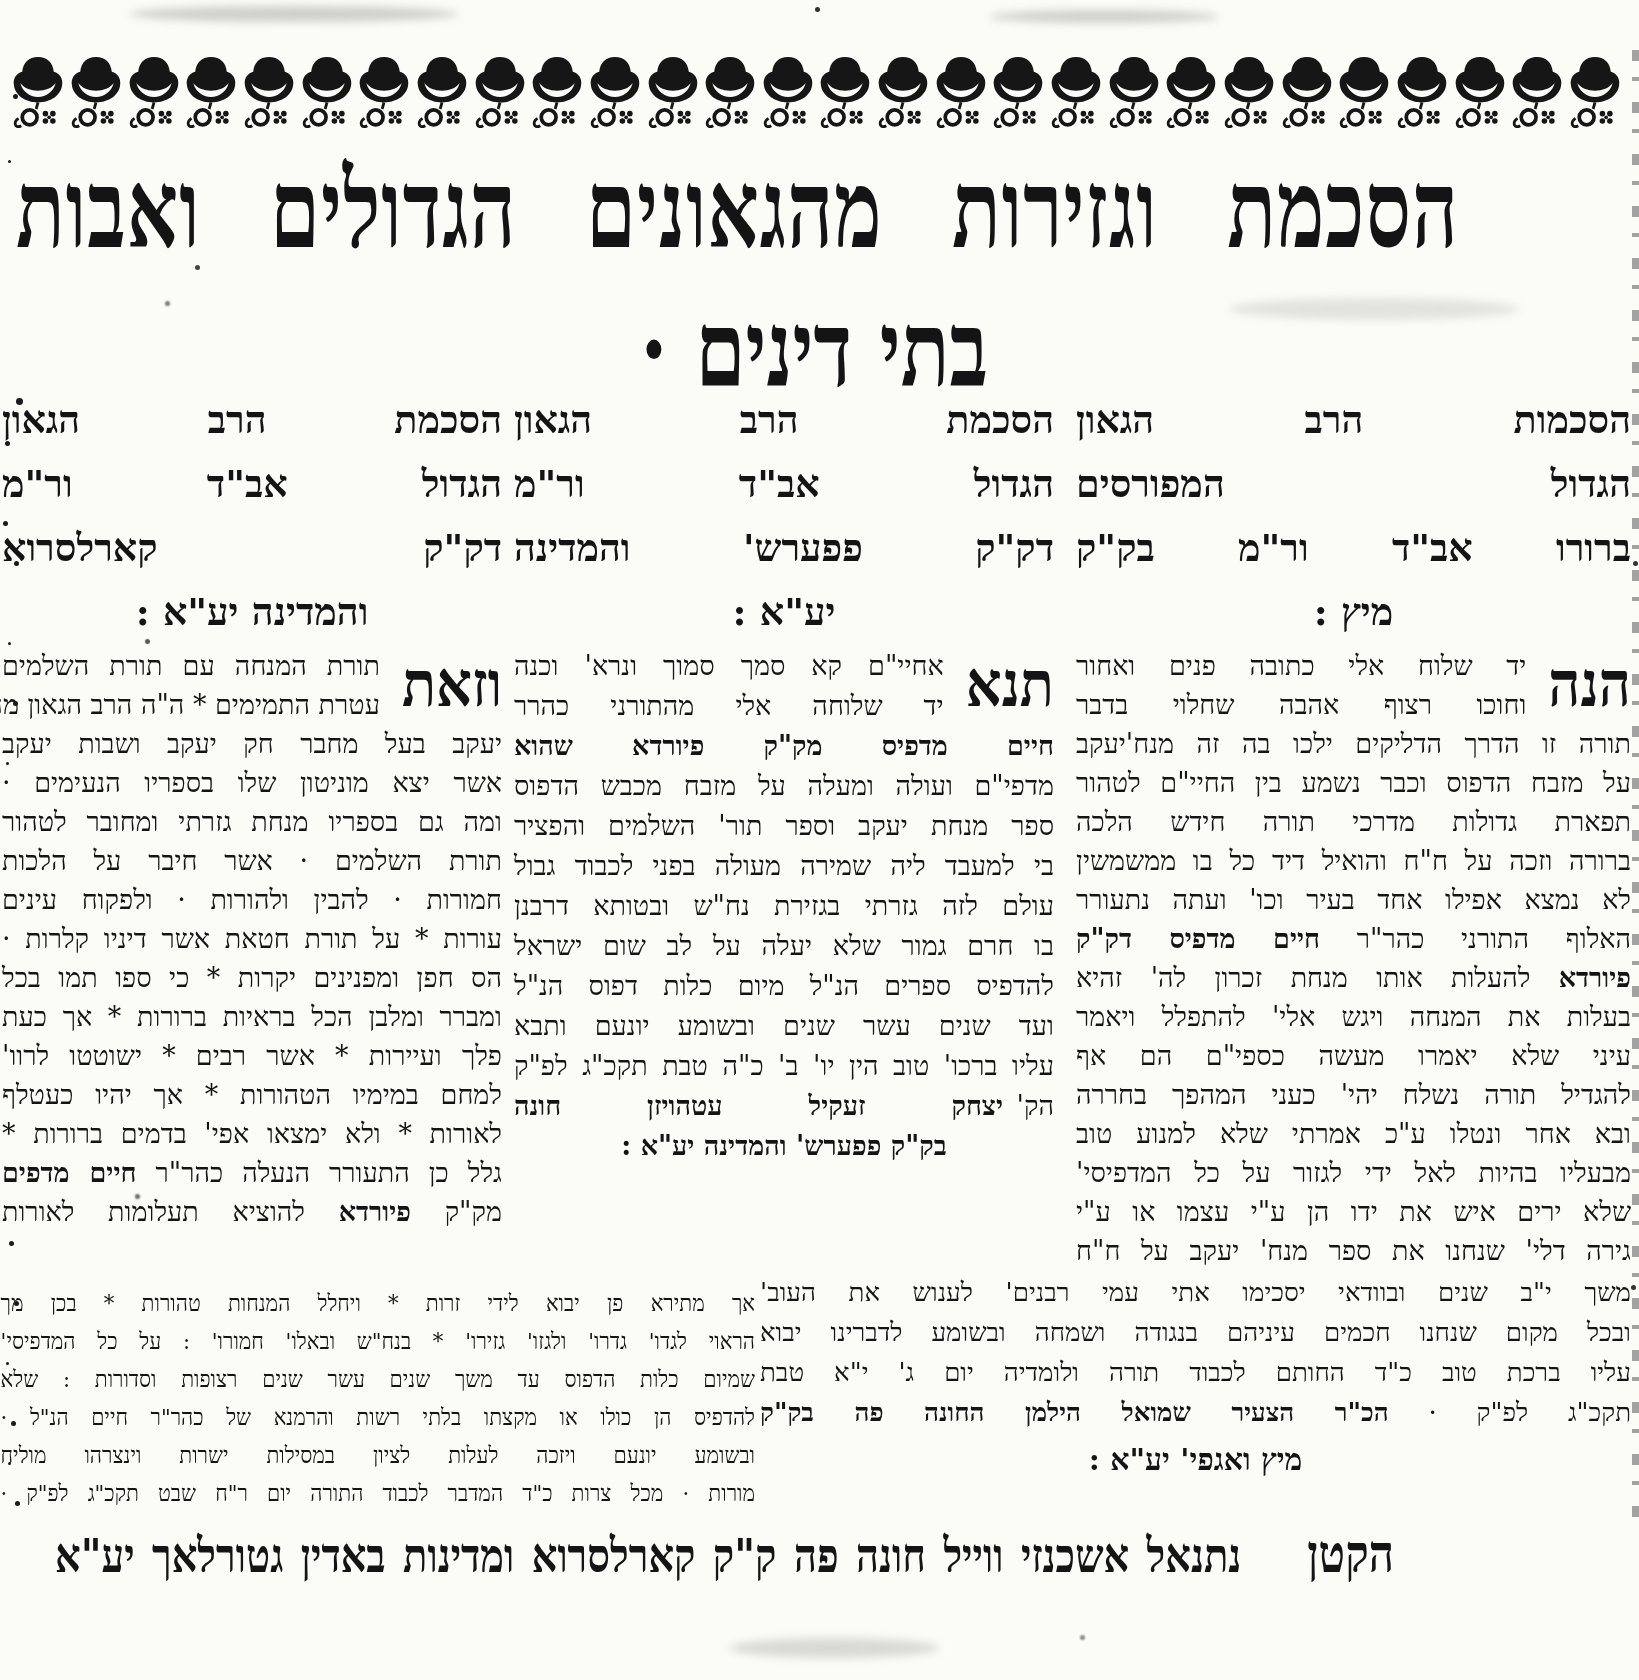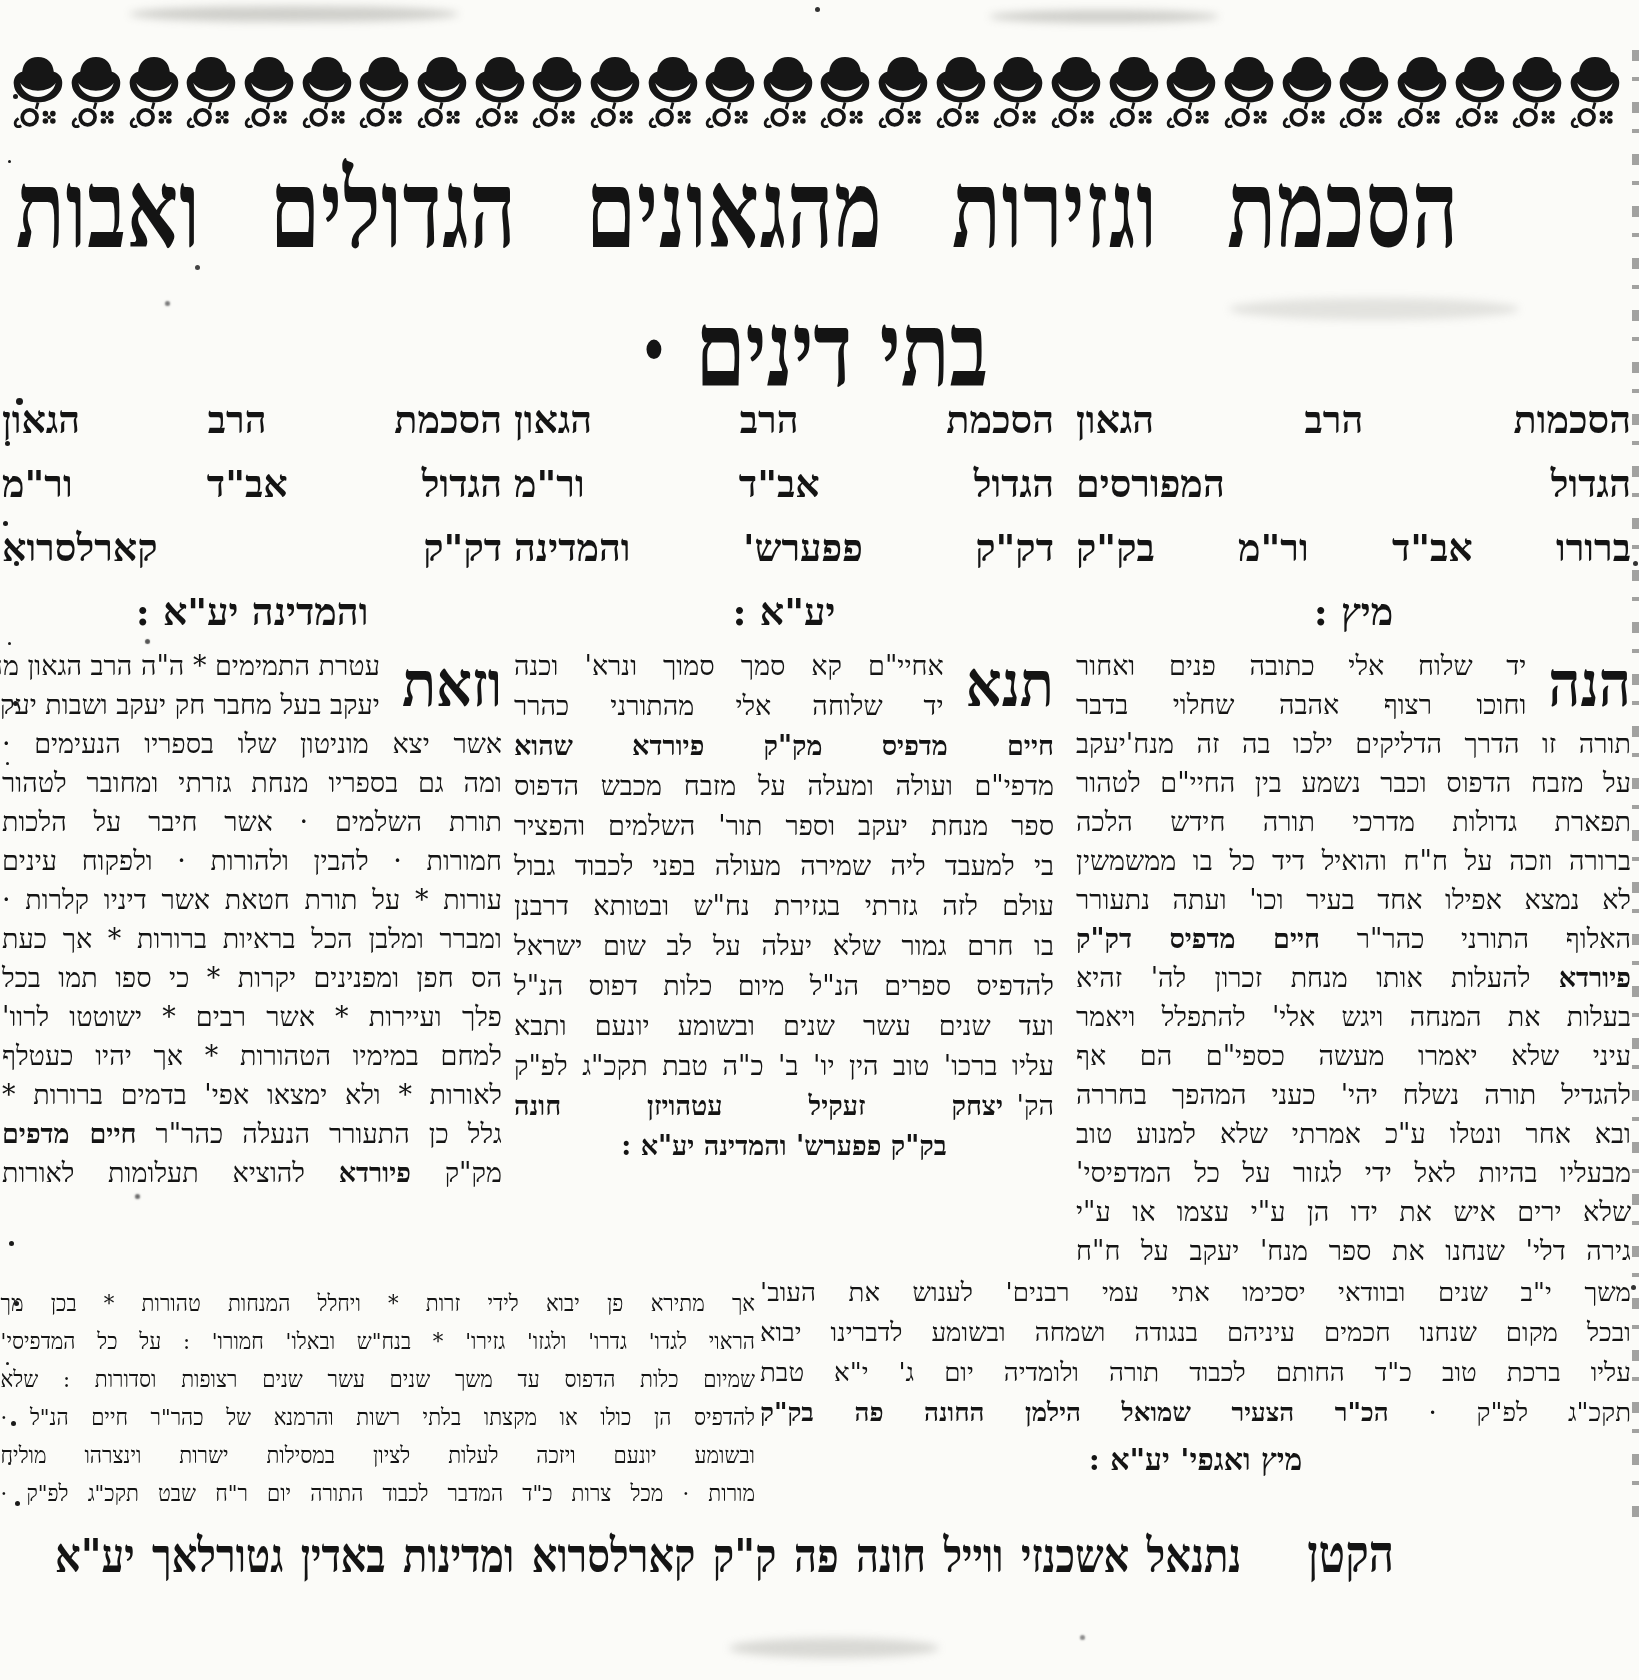--- a/index.html
+++ b/index.html
@@ -477,29 +477,30 @@
 <section class="col col-left">
   <div class="hdr">
       <div class="tline">הסכמת הרב הגאון</div>
       <div class="tline">הגדול אב"ד ור"מ</div>
       <div class="tline">דק"ק קארלסרוא</div>
       <div class="tline c">והמדינה יע"א :</div>
     </div>
   <div class="body">
     <span class="initial">וזאת</span>
     <div>
+        <div class="tline">תורת המנחה עם תורת השלמים</div>
         <div class="tline">עטרת התמימים * ה"ה הרב הגאון מהור"ר</div>
         <div class="tline">יעקב בעל מחבר חק יעקב ושבות יעקב</div>
         <div class="tline">אשר יצא מוניטון שלו בספריו הנעימים ·</div>
         <div class="tline">ומה גם בספריו מנחת גזרתי ומחובר לטהור</div>
         <div class="tline">תורת השלמים · אשר חיבר על הלכות</div>
         <div class="tline">חמורות · להבין ולהורות · ולפקוח עינים</div>
         <div class="tline">עורות * על תורת חטאת אשר דיניו קלרות ·</div>
+        <div class="tline">הס חפן ומפנינים יקרות * כי ספו תמו בכל</div>
         <div class="tline">ומברר ומלבן הכל בראיות ברורות * אך כעת</div>
-        <div class="tline">הס חפן ומפנינים יקרות * כי ספו תמו בכל</div>
         <div class="tline">פלך ועיירות * אשר רבים * ישוטטו לרוו'</div>
         <div class="tline">למחם במימיו הטהורות * אך יהיו כעטלף</div>
         <div class="tline">לאורות * ולא ימצאו אפי' בדמים ברורות *</div>
         <div class="tline"><span>גלל כן התעורר הנעלה כהר"ר </span><span class="sq">חיים מדפים</span></div>
         <div class="tline"><span>מק"ק </span><span class="sq">פיורדא</span><span> להוציא תעלומות לאורות</span></div>
       </div>
   </div>
 </section>
 
 <div class="wide wide-right">

